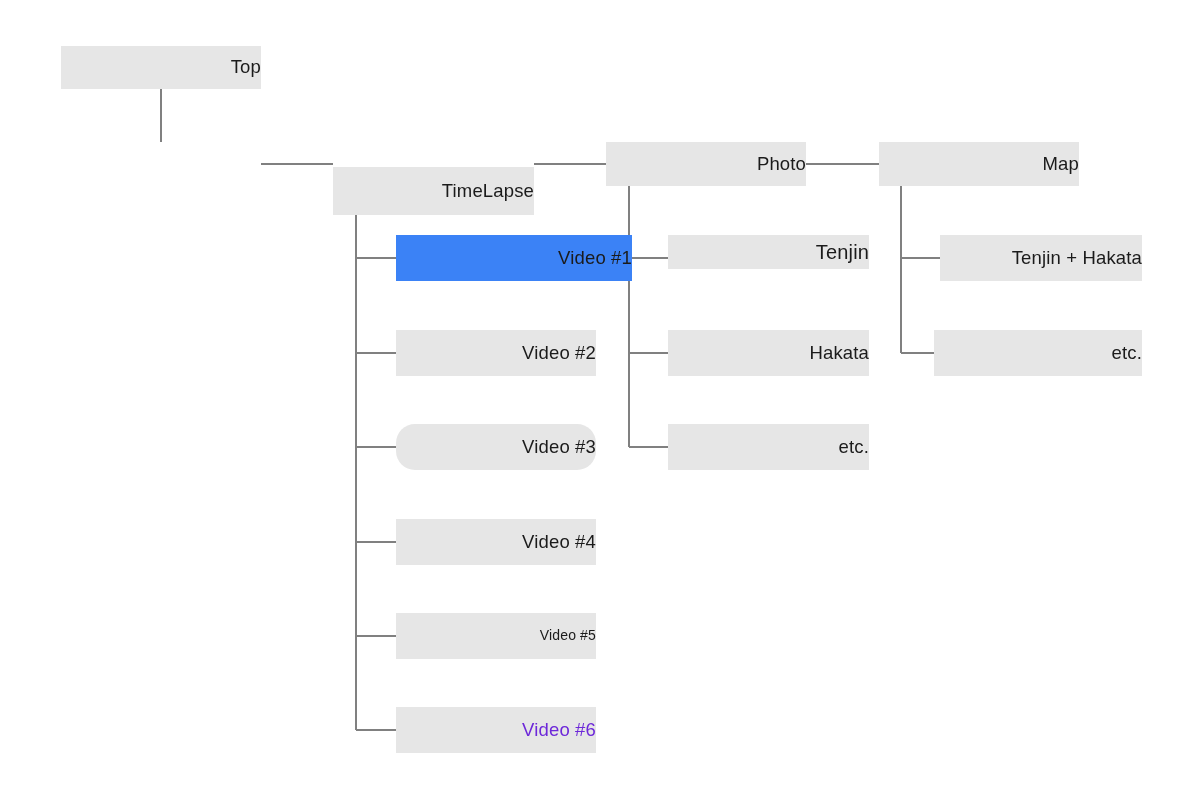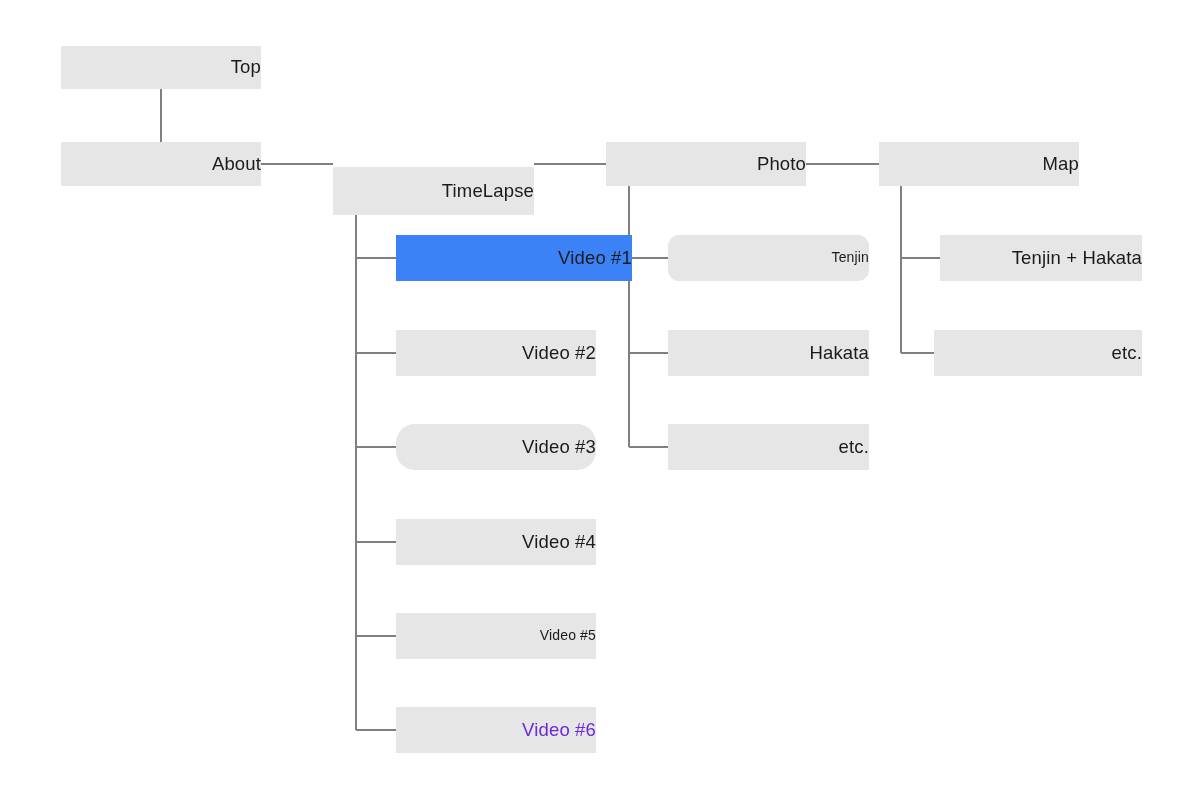--- a/index.html
+++ b/index.html
@@ -76,23 +76,20 @@
       <line x1="629" y1="447" x2="668" y2="447" stroke="#808080" stroke-width="2" shape-rendering="crispEdges"></line>
       <line x1="901" y1="186" x2="901" y2="353" stroke="#808080" stroke-width="2" shape-rendering="crispEdges"></line>
       <line x1="901" y1="258" x2="940" y2="258" stroke="#808080" stroke-width="2" shape-rendering="crispEdges"></line>
       <line x1="901" y1="353" x2="934" y2="353" stroke="#808080" stroke-width="2" shape-rendering="crispEdges"></line>
     </svg>
 
   <div id="node-layer">
       <div class="node" style="left: 61px; top: 46px; width: 200px; height: 43px; background: rgb(230, 230, 230); color: rgb(27, 27, 27); font-size: 18.5px;">
         <span class="node-label">Top</span>
       </div>
-      <div class="node" style="left: 61px; top: 142px; width: 200px; height: 44px; background: rgb(230, 230, 230); color: rgb(27, 27, 27); font-size: 18.5px;">
-        <span class="node-label">About</span>
-      </div>
       <div class="node" style="left: 333px; top: 142px; width: 201px; height: 48px; background: rgb(230, 230, 230); color: rgb(27, 27, 27); font-size: 18.5px; margin-top: 25px;">
         <span class="node-label">TimeLapse</span>
       </div>
       <div class="node" style="left: 606px; top: 142px; width: 200px; height: 44px; background: rgb(230, 230, 230); color: rgb(27, 27, 27); font-size: 18.5px; padding-left: 11px;">
         <span class="node-label">Photo</span>
       </div>
       <div class="node" style="left: 879px; top: 142px; width: 200px; height: 44px; background: rgb(230, 230, 230); color: rgb(27, 27, 27); font-size: 18.5px;">
         <span class="node-label">Map</span>
       </div>
       <div class="node" style="left: 396px; top: 235px; width: 236px; height: 46px; background: #3b82f6; color: rgb(27, 27, 27); font-size: 18.5px;">
@@ -106,21 +103,21 @@
       </div>
       <div class="node" style="left: 396px; top: 519px; width: 200px; height: 46px; background: rgb(230, 230, 230); color: rgb(27, 27, 27); font-size: 18.5px;">
         <span class="node-label">Video #4</span>
       </div>
       <div class="node" style="left: 396px; top: 613px; width: 200px; height: 46px; background: rgb(230, 230, 230); color: rgb(27, 27, 27); font-size: 14px;">
         <span class="node-label">Video #5</span>
       </div>
       <div class="node" style="left: 396px; top: 707px; width: 200px; height: 46px; background: rgb(230, 230, 230); color: #6d28d9; font-size: 18.5px;">
         <span class="node-label">Video #6</span>
       </div>
-      <div class="node" style="left: 668px; top: 235px; width: 201px; height: 46px; background: rgb(230, 230, 230); color: rgb(27, 27, 27); font-size: 14px; border-radius: 11px;">
+      <div class="node" style="left: 668px; top: 235px; width: 201px; height: 34px; background: rgb(230, 230, 230); color: rgb(27, 27, 27); font-size: 20px;">
         <span class="node-label">Tenjin</span>
       </div>
       <div class="node" style="left: 668px; top: 330px; width: 201px; height: 46px; background: rgb(230, 230, 230); color: rgb(27, 27, 27); font-size: 18.5px;">
         <span class="node-label">Hakata</span>
       </div>
       <div class="node" style="left: 668px; top: 424px; width: 201px; height: 46px; background: rgb(230, 230, 230); color: rgb(27, 27, 27); font-size: 18.5px;">
         <span class="node-label">etc.</span>
       </div>
       <div class="node" style="left: 940px; top: 235px; width: 202px; height: 46px; background: rgb(230, 230, 230); color: rgb(27, 27, 27); font-size: 18.5px;">
         <span class="node-label">Tenjin + Hakata</span>

